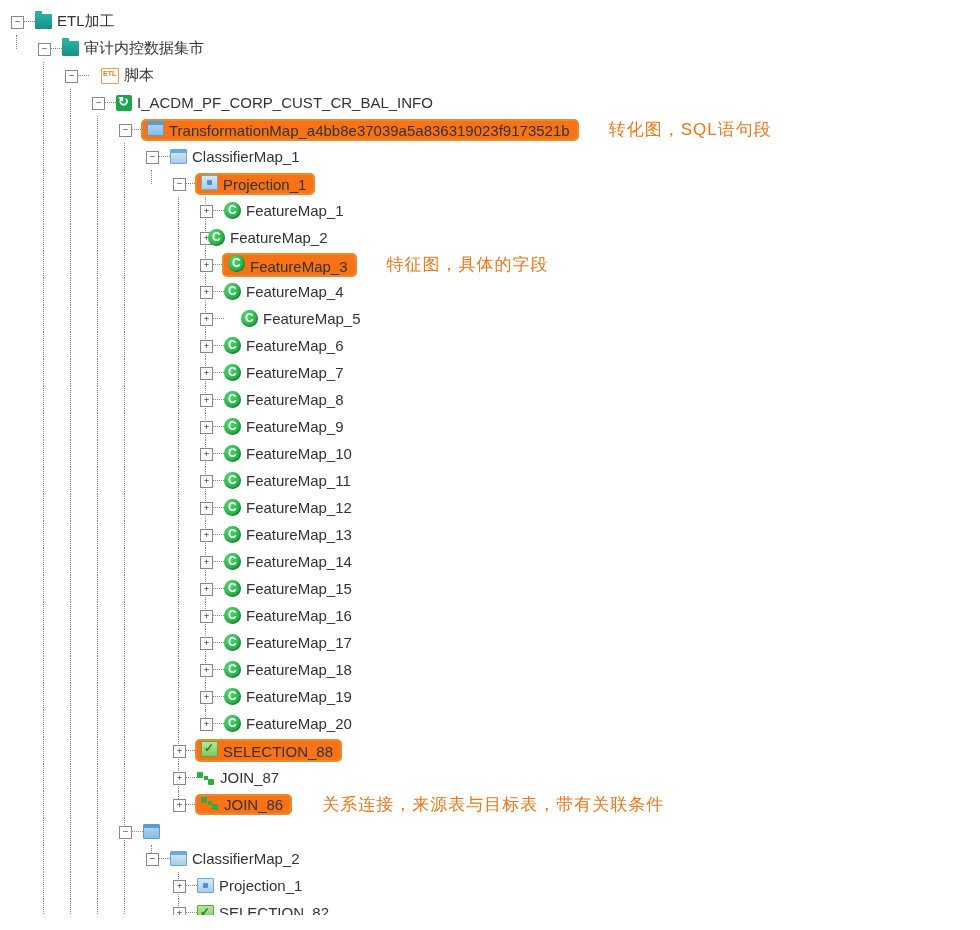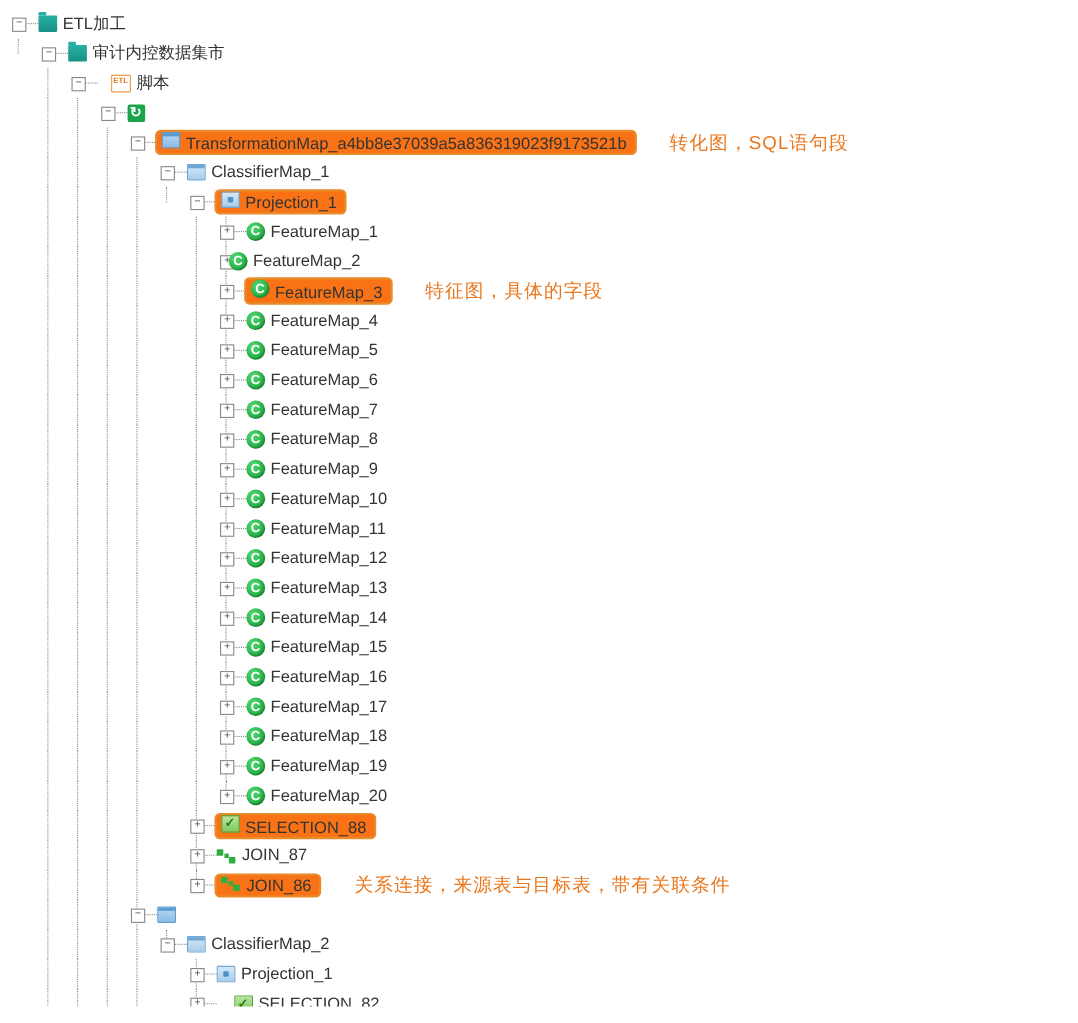--- a/index.html
+++ b/index.html
@@ -97,20 +97,21 @@
       </div>
       <div class="col">
         <div class="vline"></div>
       </div>
  <div class="col">
         <div class="hline" style="left:9px"></div>
         <div class="exp">−</div>
       </div>
  <div class="cell" style="left:108px">
         <span class="icon i-refresh"></span>
+        <span class="lbl">I_ACDM_PF_CORP_CUST_CR_BAL_INFO</span>
       </div>
 </div>
 
 <div class="row">
  <div class="col"></div>
       <div class="col">
         <div class="vline"></div>
       </div>
       <div class="col">
         <div class="vline"></div>
@@ -306,21 +307,21 @@
       </div>
       <div class="col"></div>
       <div class="col">
         <div class="vline"></div>
       </div>
       <div class="col">
         <div class="vline"></div>
         <div class="hline"></div>
         <div class="exp">+</div>
       </div>
-      <div class="cell" style="left:216px">
+      <div class="cell" style="left:233px">
         <span class="icon i-feat"></span>
         <span class="lbl">FeatureMap_5</span>
       </div>
     </div>
     <div class="row">
       <div class="col"></div>
       <div class="col">
         <div class="vline"></div>
       </div>
       <div class="col">
@@ -901,19 +902,19 @@
       </div>
       <div class="col">
         <div class="vline"></div>
       </div>
       <div class="col"></div>
  <div class="col">
         <div class="vline"></div>
         <div class="hline"></div>
         <div class="exp">+</div>
       </div>
- <div class="cell" style="left:205px">
+ <div class="cell" style="left:189px">
         <span class="icon i-sel"></span>
         <span class="lbl">SELECTION_82</span>
       </div>
 </div>
 
 </div>
 
 </body></html>

